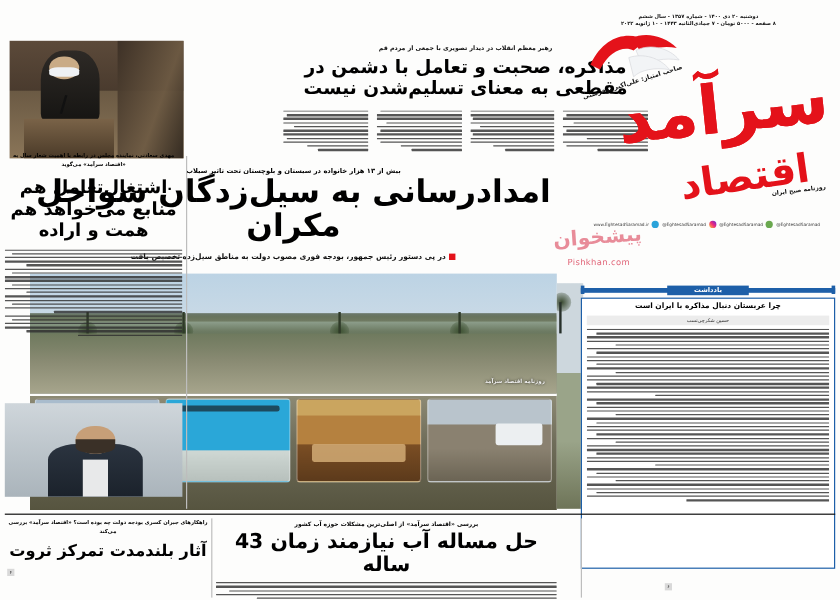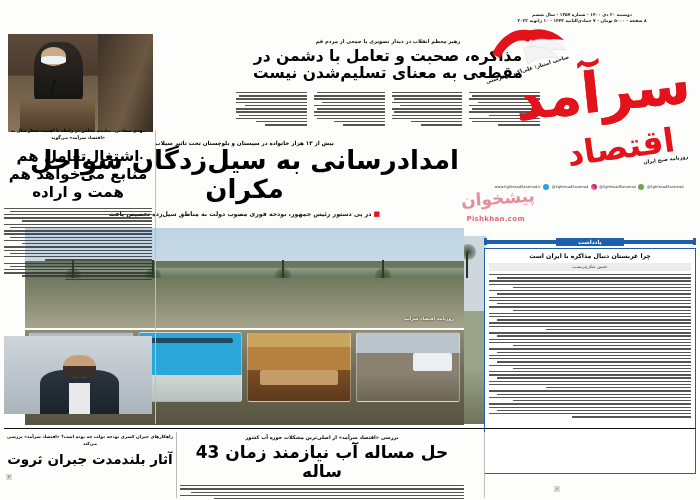--- a/index.html
+++ b/index.html
@@ -153,21 +153,21 @@
   }
   #main-sub .bullet { color: #e4121a; font-size: 7px; }
 
   #watermark {
     position: absolute; right: 165px; top: 188px;
     font-size: 17px; color: #d7304a; opacity: .55; font-weight: 700;
     transform: rotate(-4deg); pointer-events: none; direction: rtl;
   }
   #watermark-sub {
     position: absolute; right: 175px; top: 215px;
-    font-size: 7px; color: #d7304a; opacity: .75; font-weight: 700;
+    font-size: 7px; color: #d7304a; opacity: .75; font-weight: 400;
     letter-spacing: .3px; direction: ltr;
   }
 
   
   #main-photo {
     position: absolute; right: 236px; top: 228px; width: 439px; height: 100px;
     overflow: hidden;
     background:
       linear-gradient(#bcd3e4 0%, #c8d9e6 34%, #9db0a0 36%, #6d7b63 48%, #59634f 62%, #7a7e6a 100%);
   }
@@ -593,18 +593,18 @@
         <i class="s2"></i>
         <i class="s1"></i>
       <i class="s3"></i>
     </div>
   </div>
   <span id="bot-c-page" class="pagenum">۶</span>
 
   <div id="bot-left" class="rtl">
     <div id="bot-l-kicker">راهکارهای جبران کسری بودجه دولت چه بوده است؟ «اقتصاد سرآمد» بررسی می‌کند</div>
     <div id="bot-l-headline" class="hl">
-      <span>آثار بلندمدت جبران ثروت</span><br>
+      <span>آثار بلندمدت تمرکز ثروت</span><br>
     </div>
   </div>
   <span id="bot-l-page" class="pagenum">۴</span>
 
 </div>
 
 </body></html>

